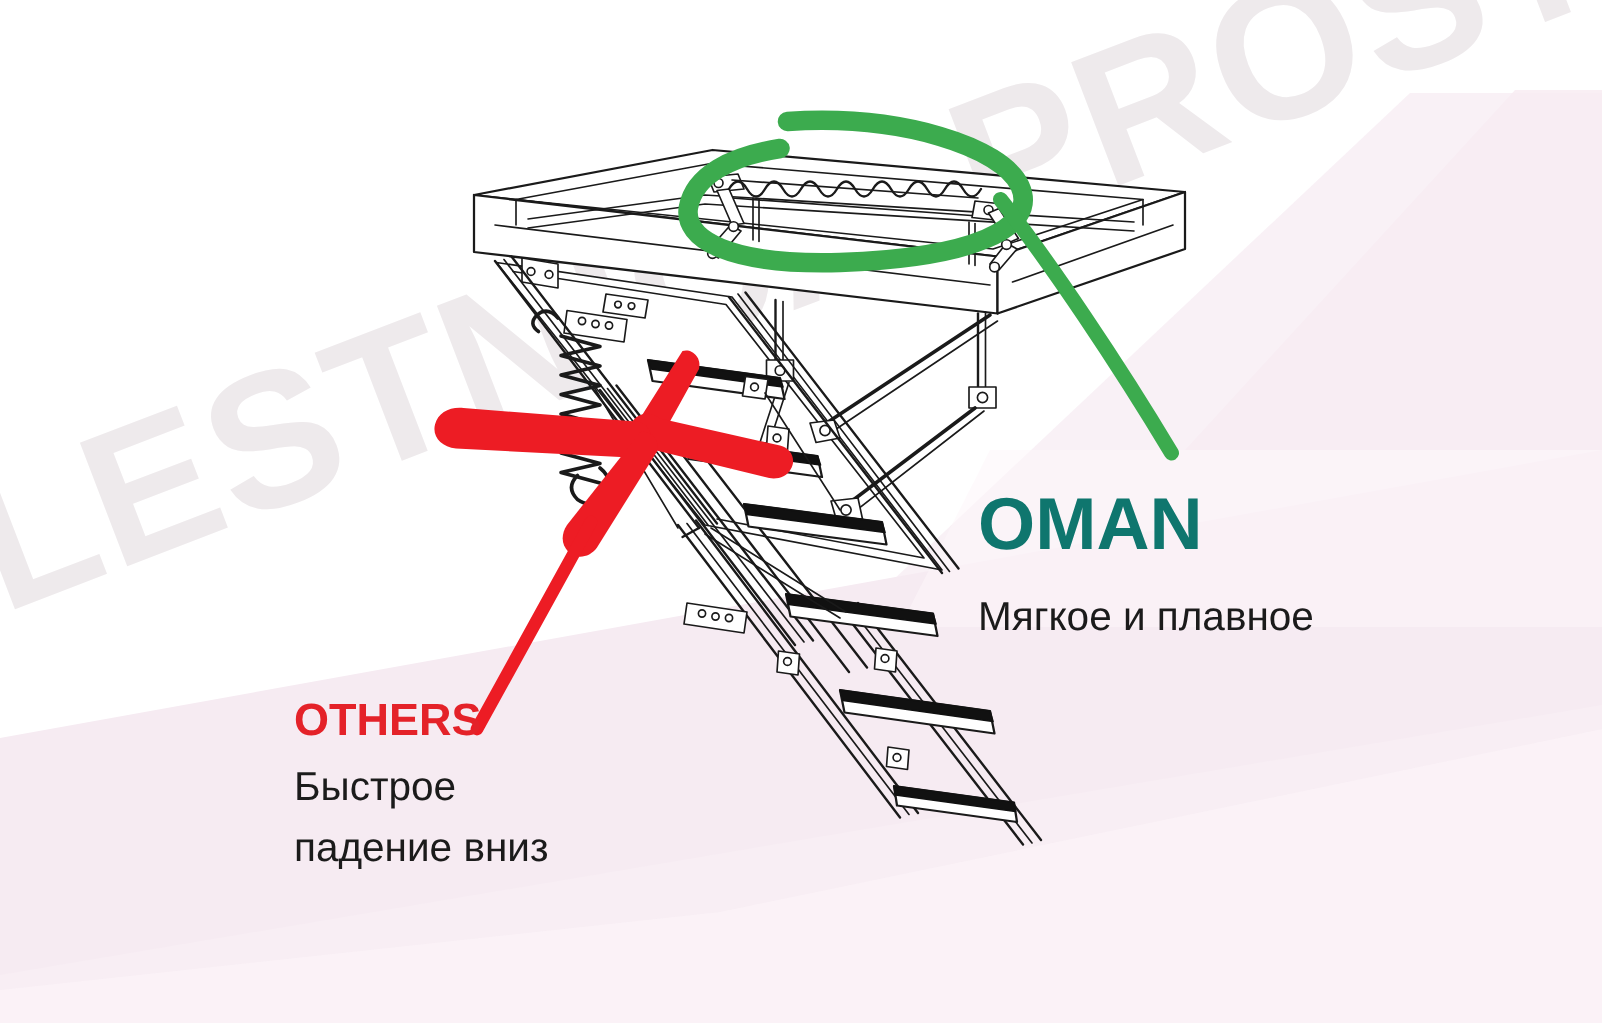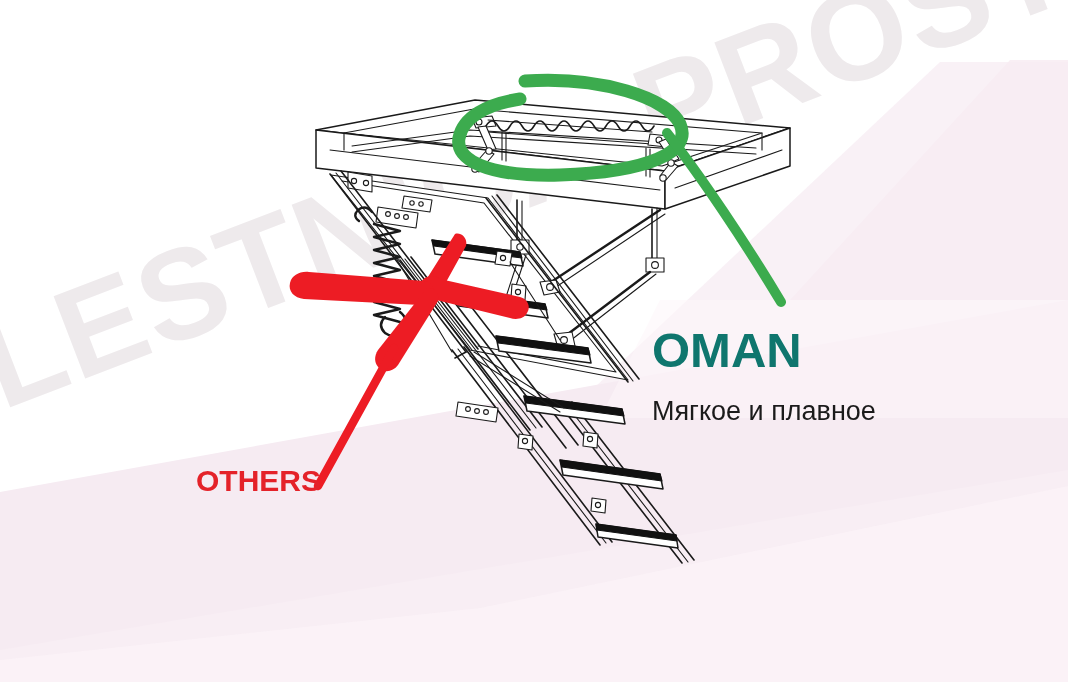--- a/index.html
+++ b/index.html
@@ -352,16 +352,18 @@
   <div class="callout" id="callout-oman">
     <div class="callout-title" id="oman-title">OMAN</div>
     <div id="oman-lines">
       <p class="callout-line">Мягкое и плавное</p>
     </div>
   </div>
 
   <div class="callout" id="callout-others">
     <div class="callout-title" id="others-title">OTHERS</div>
     <div id="others-lines">
+      <p class="callout-line">Быстрое</p>
+      <p class="callout-line">падение вниз</p>
     </div>
   </div>
 
 </div>
 
 </body></html>

